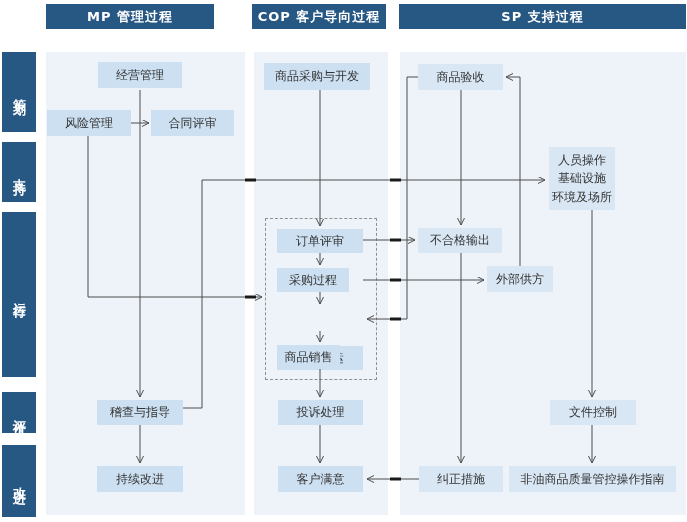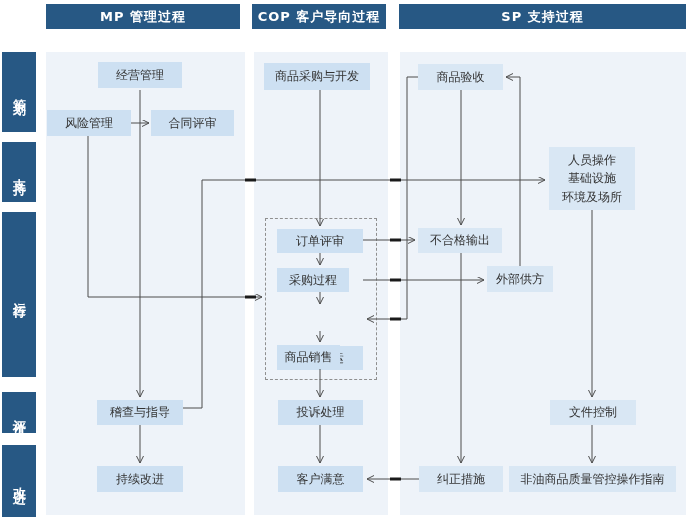--- a/index.html
+++ b/index.html
@@ -31,21 +31,21 @@
   }
   svg.connectors{position:absolute;left:0;top:0;pointer-events:none;}
   .edge{stroke:#4d4d4d;stroke-width:1;fill:none;}
   .jump{stroke:#1a1a1a;stroke-width:3;fill:none;}
 </style>
 </head>
 <body>
 
 <div class="stage">
 
-  <div class="col-header" style="left:46px;top:4px;width:194px;">MP 管理过程</div>
+  <div class="col-header" style="left:46px;top:4px;width:168px;">MP 管理过程</div>
   <div class="col-header" style="left:252px;top:4px;width:134px;">COP 客户导向过程</div>
   <div class="col-header" style="left:399px;top:4px;width:287px;">SP 支持过程</div>
 
   <div class="panel" style="left:46px;width:199px;"></div>
   <div class="panel" style="left:254px;width:134px;"></div>
   <div class="panel" style="left:400px;width:286px;"></div>
 
   <div class="row-label" style="top:52px;height:80px;">策划</div>
   <div class="row-label" style="top:142px;height:60px;">支持</div>
   <div class="row-label" style="top:212px;height:165px;">运行</div>
@@ -62,21 +62,21 @@
 
   <div class="node" style="left:264px;top:63px;width:106px;height:27px;">商品采购与开发</div>
   <div class="node" style="left:277px;top:229px;width:86px;height:24px;">订单评审</div>
   <div class="node" style="left:277px;top:268px;width:72px;height:24px;">采购过程</div>
   <div class="node" style="left:277px;top:307px;width:86px;height:24px;margin-top:39px;">仓储发运</div>
   <div class="node" style="left:277px;top:345px;width:63px;height:24px;">商品销售</div>
   <div class="node" style="left:278px;top:400px;width:85px;height:25px;">投诉处理</div>
   <div class="node" style="left:278px;top:466px;width:85px;height:26px;">客户满意</div>
 
   <div class="node sp" style="left:418px;top:64px;width:85px;height:26px;">商品验收</div>
-  <div class="node sp multi" style="left:549px;top:147px;width:86px;height:63px;">
+  <div class="node sp multi" style="left:549px;top:147px;width:66px;height:63px;">
     <span>人员操作</span>
     <span>基础设施</span>
     <span>环境及场所</span>
   </div>
   <div class="node sp" style="left:418px;top:228px;width:84px;height:25px;">不合格输出</div>
   <div class="node sp" style="left:487px;top:266px;width:66px;height:26px;">外部供方</div>
   <div class="node sp" style="left:550px;top:400px;width:86px;height:25px;">文件控制</div>
   <div class="node sp" style="left:419px;top:466px;width:84px;height:26px;">纠正措施</div>
   <div class="node sp" style="left:509px;top:466px;width:167px;height:26px;">非油商品质量管控操作指南</div>
 

